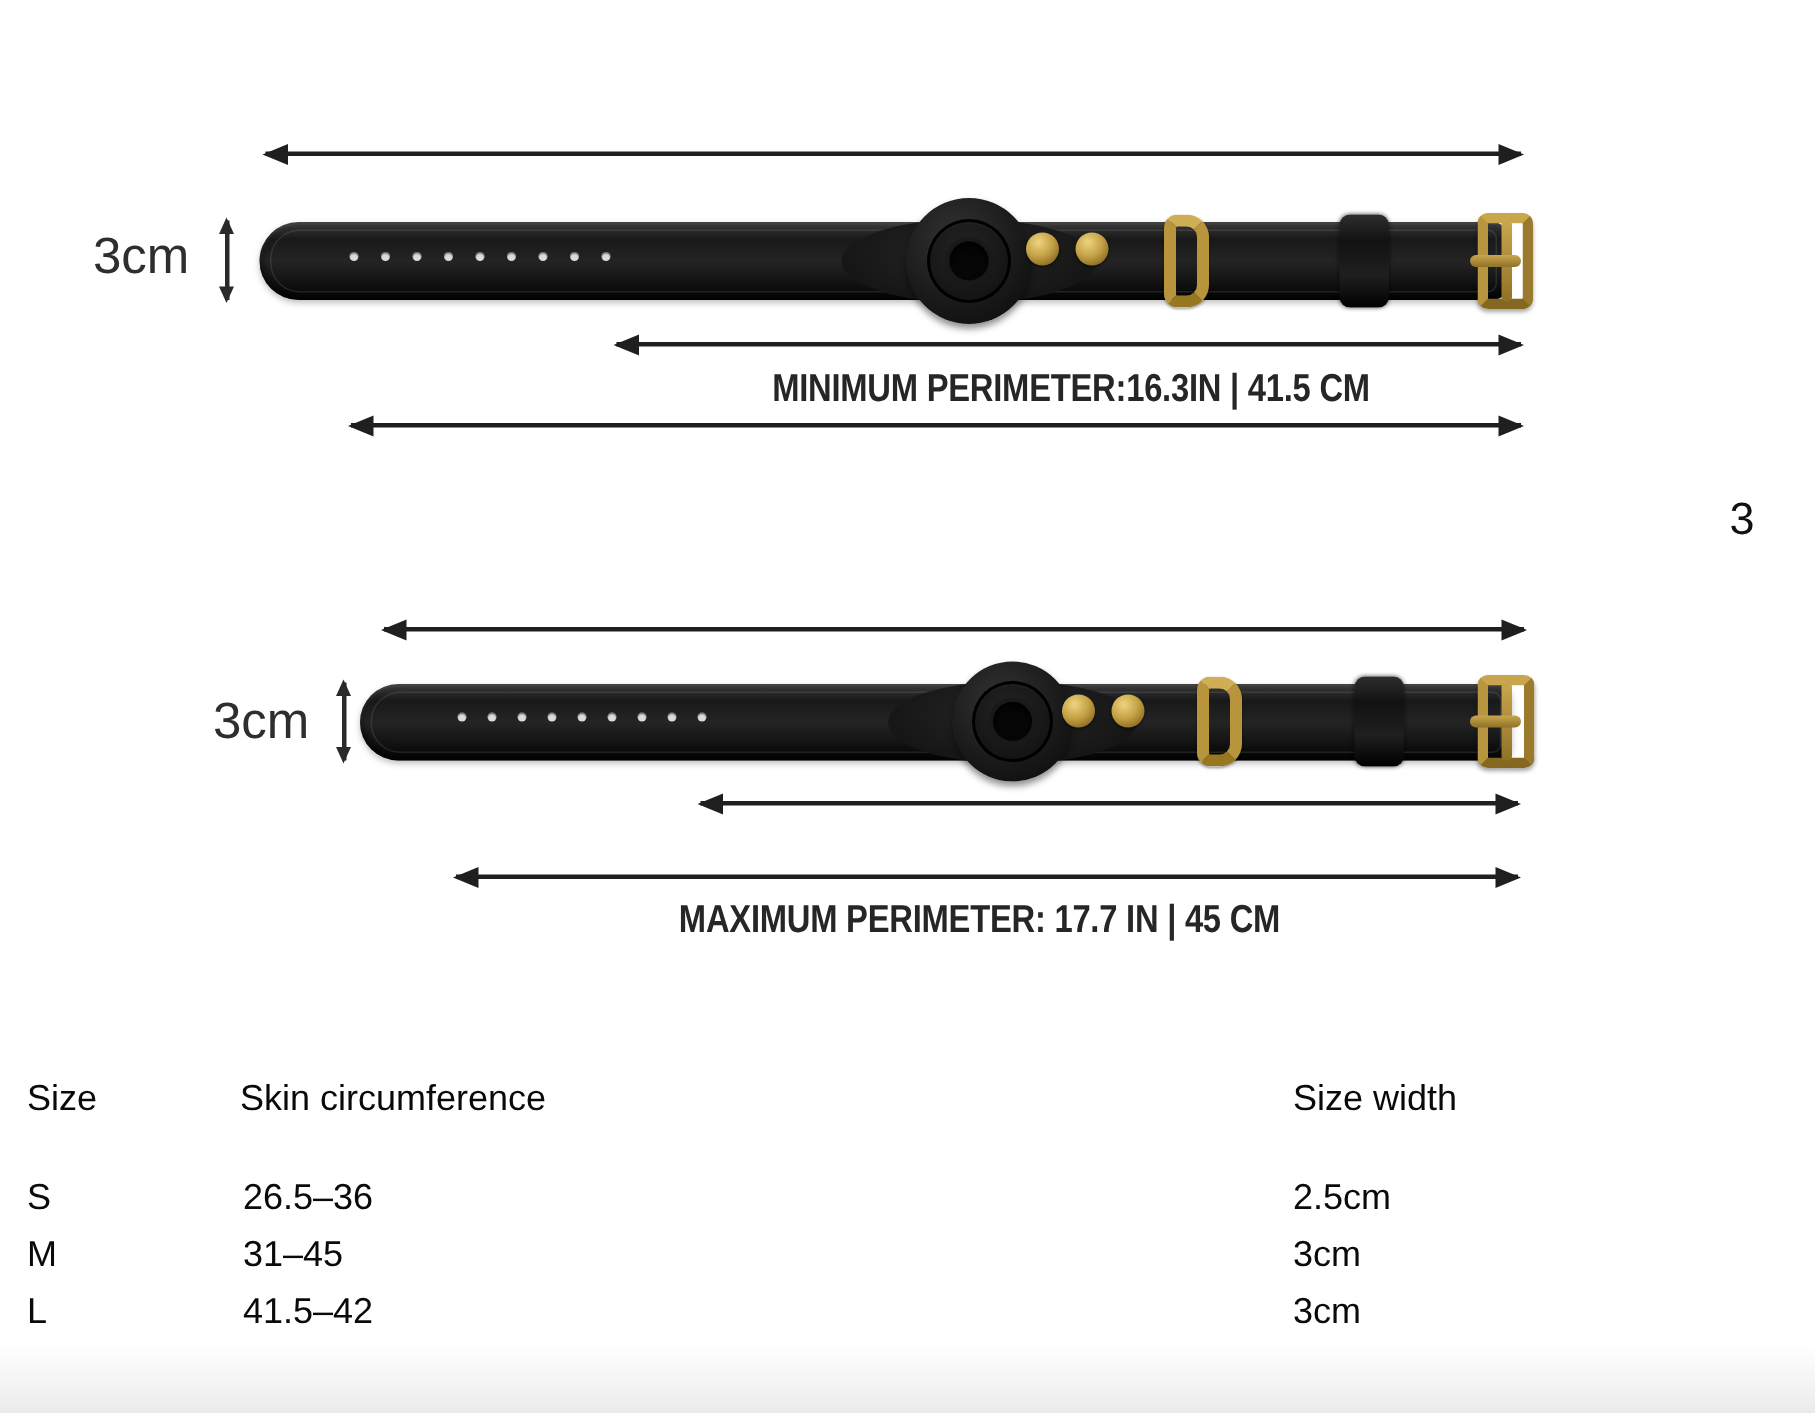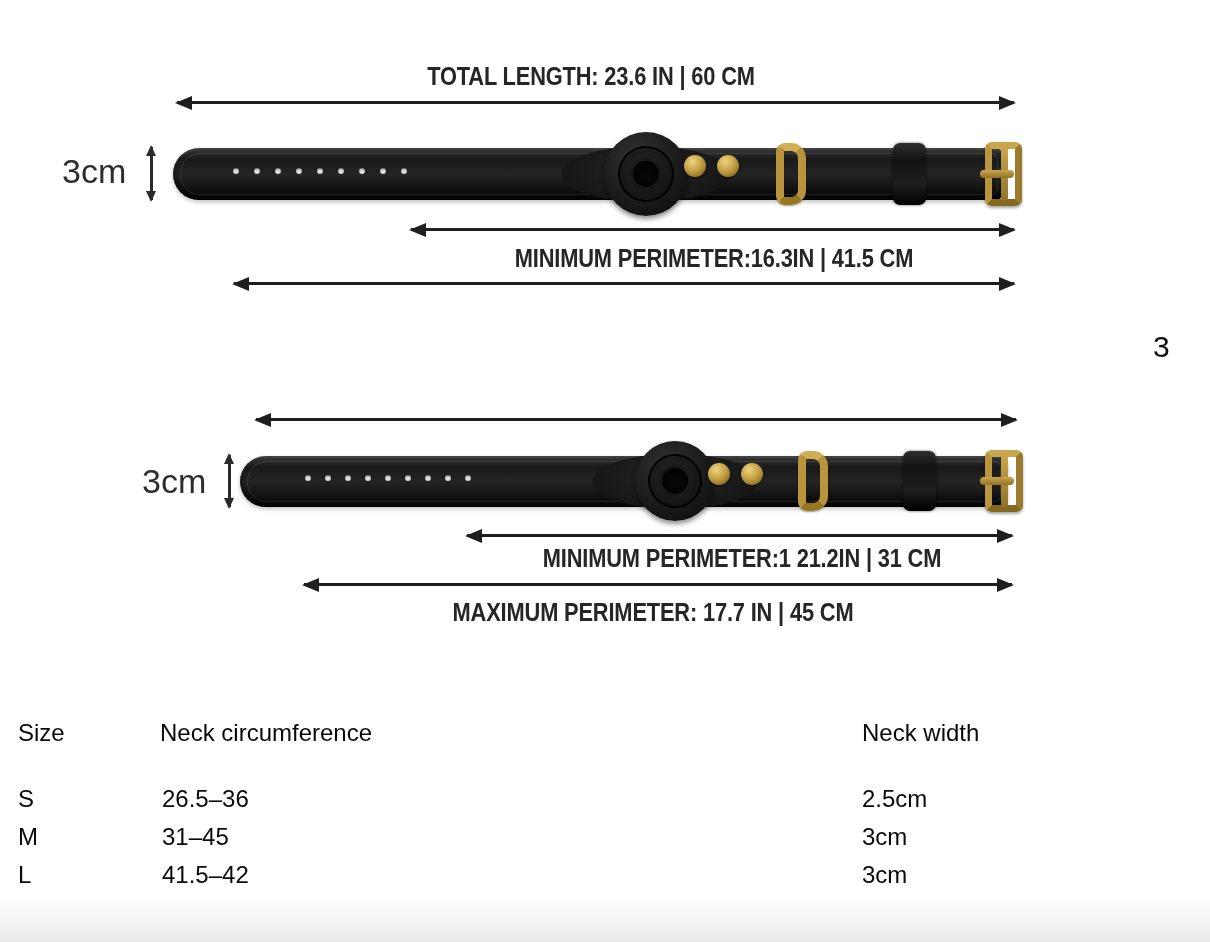--- a/index.html
+++ b/index.html
@@ -112,23 +112,20 @@
   .bottom-fade {
     position:absolute; left:0; right:0; bottom:0; height:46px;
     background:linear-gradient(180deg, rgba(238,238,238,0) 0%, rgba(234,234,234,0.85) 90%, #e9e9e9 100%);
   }
 </style>
 </head>
 <body>
 
 <div class="stage">
 
-  <div class="dim-label" style="left:591px; top:61px;">
-    <span>TOTAL LENGTH: 23.6 IN | 60 CM</span>
-  </div>
   <div class="h-arrow" style="left:177px; top:101px; width:837px;"></div>
 
   <div class="width-label" style="left:62px; top:152px;">3cm</div>
   <div class="v-arrow" style="left:150px; top:147px; height:53px;"></div>
 
   <div class="collar" style="left:173px; top:148px; width:849px; height:52px;">
     <div class="strap" style="width:832px; height:52px;"></div>
     <div class="hole" style="left:60px;  top:20px;"></div>
     <div class="hole" style="left:81px;  top:20px;"></div>
     <div class="hole" style="left:102px; top:20px;"></div>
@@ -187,33 +184,30 @@
     <div class="rivet" style="left:501px; top:7px;"></div>
     <div class="d-ring" style="left:558px; top:-5px; width:30px; height:60px;"></div>
     <div class="keeper" style="left:663px; top:-5px; width:33px; height:60px;"></div>
     <div class="buckle" style="left:745px; top:-6px; width:38px; height:62px;">
       <div class="buckle-post"></div>
       <div class="buckle-prong"></div>
     </div>
   </div>
 
   <div class="h-arrow" style="left:467px; top:534px; width:545px;"></div>
-  <div class="dim-label" style="left:742px; top:543px;">
-    <span>MINIMUM PERIMETER:1 21.2IN | 31 CM</span>
-  </div>
 
   <div class="h-arrow" style="left:304px; top:583px; width:708px;"></div>
   <div class="dim-label" style="left:653px; top:597px;">
     <span>MAXIMUM PERIMETER: 17.7 IN | 45 CM</span>
   </div>
 
   <div>
     <div class="tbl-cell" style="left:18px;  top:719px;">Size</div>
-    <div class="tbl-cell" style="left:160px; top:719px;">Neck circumference</div>
-    <div class="tbl-cell" style="left:862px; top:719px;">Neck width</div>
+    <div class="tbl-cell" style="left:160px; top:719px;">Skin circumference</div>
+    <div class="tbl-cell" style="left:862px; top:719px;">Size width</div>
 
     <div class="tbl-cell" style="left:18px;  top:785px;">S</div>
     <div class="tbl-cell" style="left:162px; top:785px;">26.5–36</div>
     <div class="tbl-cell" style="left:862px; top:785px;">2.5cm</div>
 
     <div class="tbl-cell" style="left:18px;  top:823px;">M</div>
     <div class="tbl-cell" style="left:162px; top:823px;">31–45</div>
     <div class="tbl-cell" style="left:862px; top:823px;">3cm</div>
 
     <div class="tbl-cell" style="left:18px;  top:861px;">L</div>

